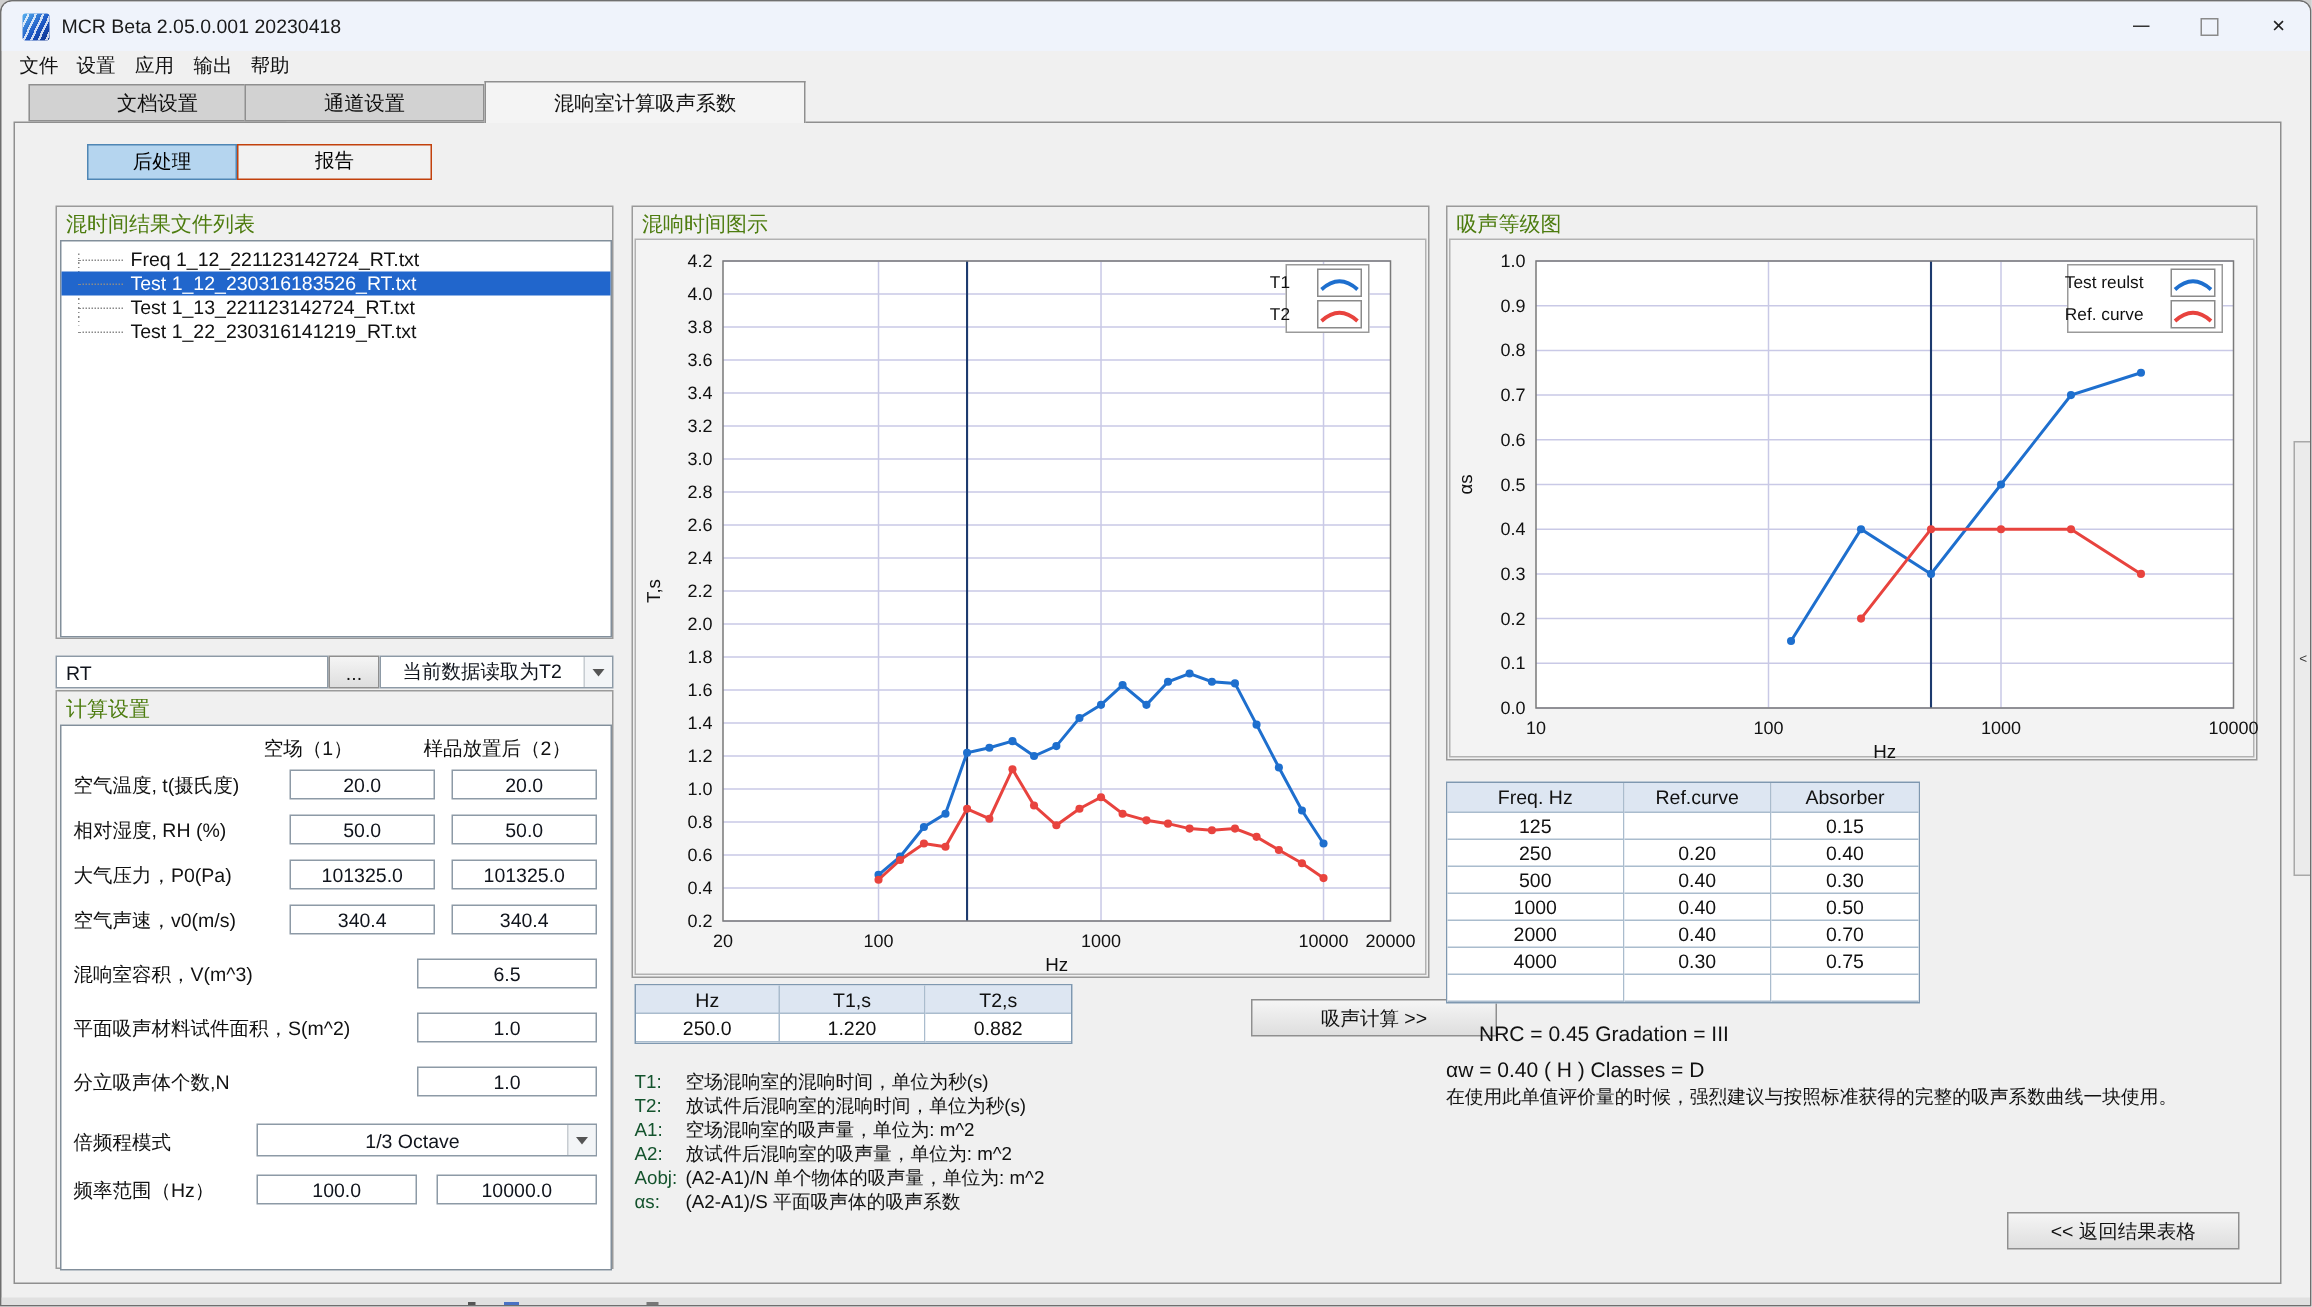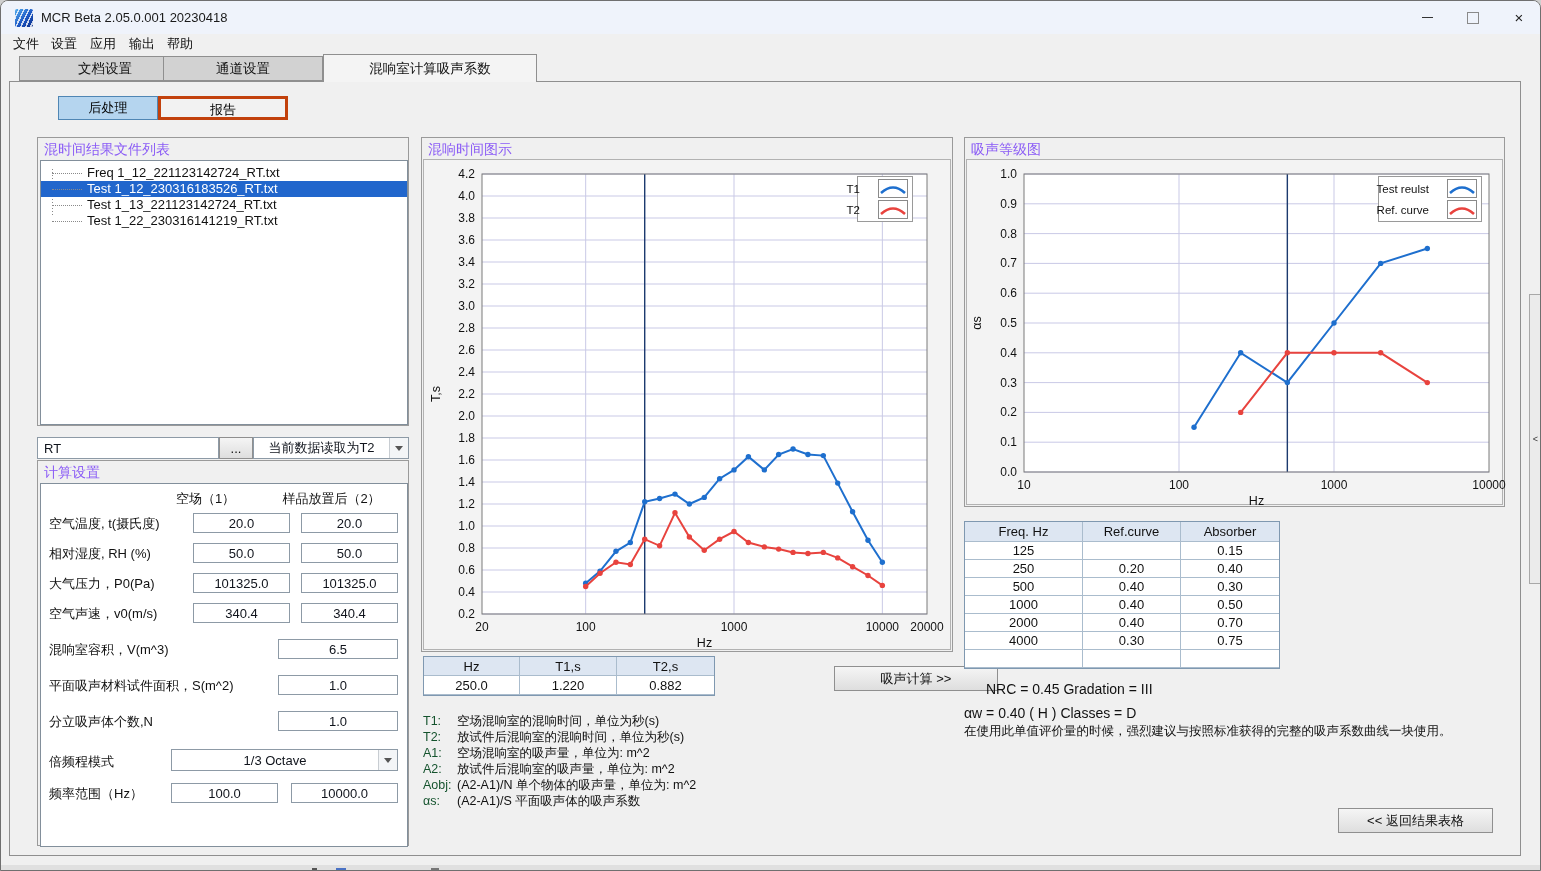--- a/index.html
+++ b/index.html
@@ -18,24 +18,24 @@
   .xglyph{font-size:15px;line-height:1;color:#222;}
   
   .menuitem{top:33px;height:20px;line-height:20px;font-size:13px;color:#111;padding:0 2px;}
   
   .tab{top:55px;height:25px;line-height:24px;text-align:center;font-size:13.5px;color:#111;
        background:#d2d2d2;border:1px solid #8f8f8f;z-index:2;}
   .tab.sel{top:53px;height:28px;line-height:27px;background:#f4f4f4;border-bottom:none;z-index:4;}
   #page{left:8px;top:80px;width:1512px;height:775px;border:1px solid #8f8f8f;background:#f0f0f0;z-index:1;}
   .subtab{top:95px;height:24px;line-height:22px;text-align:center;font-size:13px;z-index:5;}
   .subtab.sel{background:#b5d5ef;border:1px solid #4f86b4;}
-  .subtab.uns{background:#f2f2f2;border:3px solid #c2410c;}
+  .subtab.uns{background:#f2f2f2;border:1px solid #c2410c;font-family:Liberation Mono, monospace;}
   
   .panel{border:1px solid #9a9a9a;background:#f0f0f0;z-index:5;}
-  .phead{position:absolute;left:0;top:0;right:0;height:22px;line-height:22px;padding-left:6px;font-size:14px;color:#8b5cf6;}
+  .phead{position:absolute;left:0;top:0;right:0;height:22px;line-height:22px;padding-left:6px;font-size:14px;color:#4d7c0f;}
   .pbody{position:absolute;background:#fff;border:1px solid #828f9b;}
   
   .fitem{position:relative;height:16px;line-height:16px;padding-left:46px;font-size:13px;color:#111;white-space:nowrap;}
   .fitem::before{content:"";position:absolute;left:11px;top:8px;width:30px;border-top:1px dotted #8a8a8a;}
   .fitem.sel{background:#2166cc;color:#fff;}
   .vguide{position:absolute;left:11px;top:8px;width:1px;height:48px;
      background:repeating-linear-gradient(to bottom,#8a8a8a 0 1px,transparent 1px 3px);}
   
   .field{background:#fff;border:1px solid #8d9aa6;font-size:13px;color:#10141c;text-align:center;
          display:flex;align-items:center;justify-content:center;z-index:6;}

